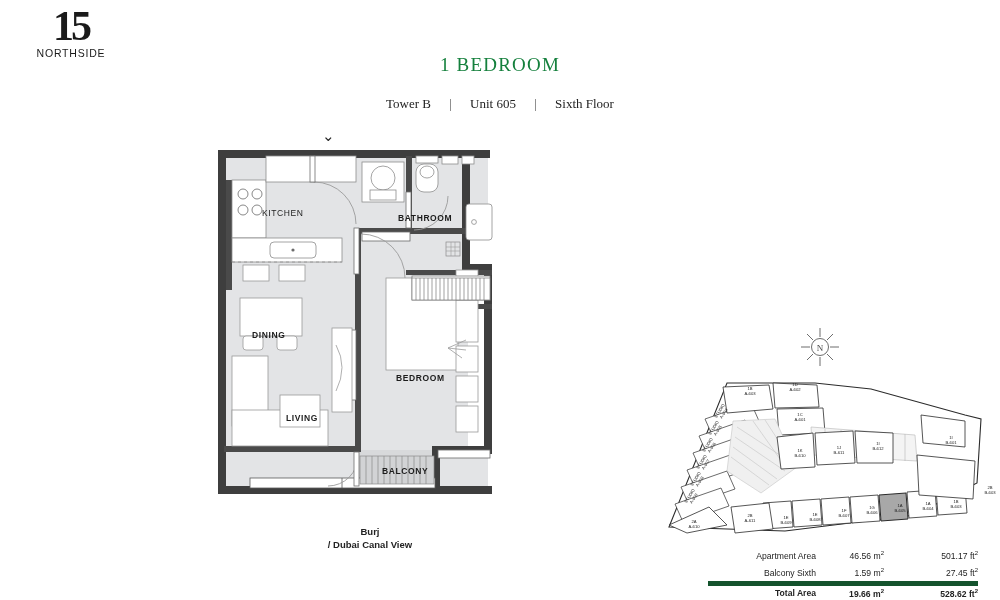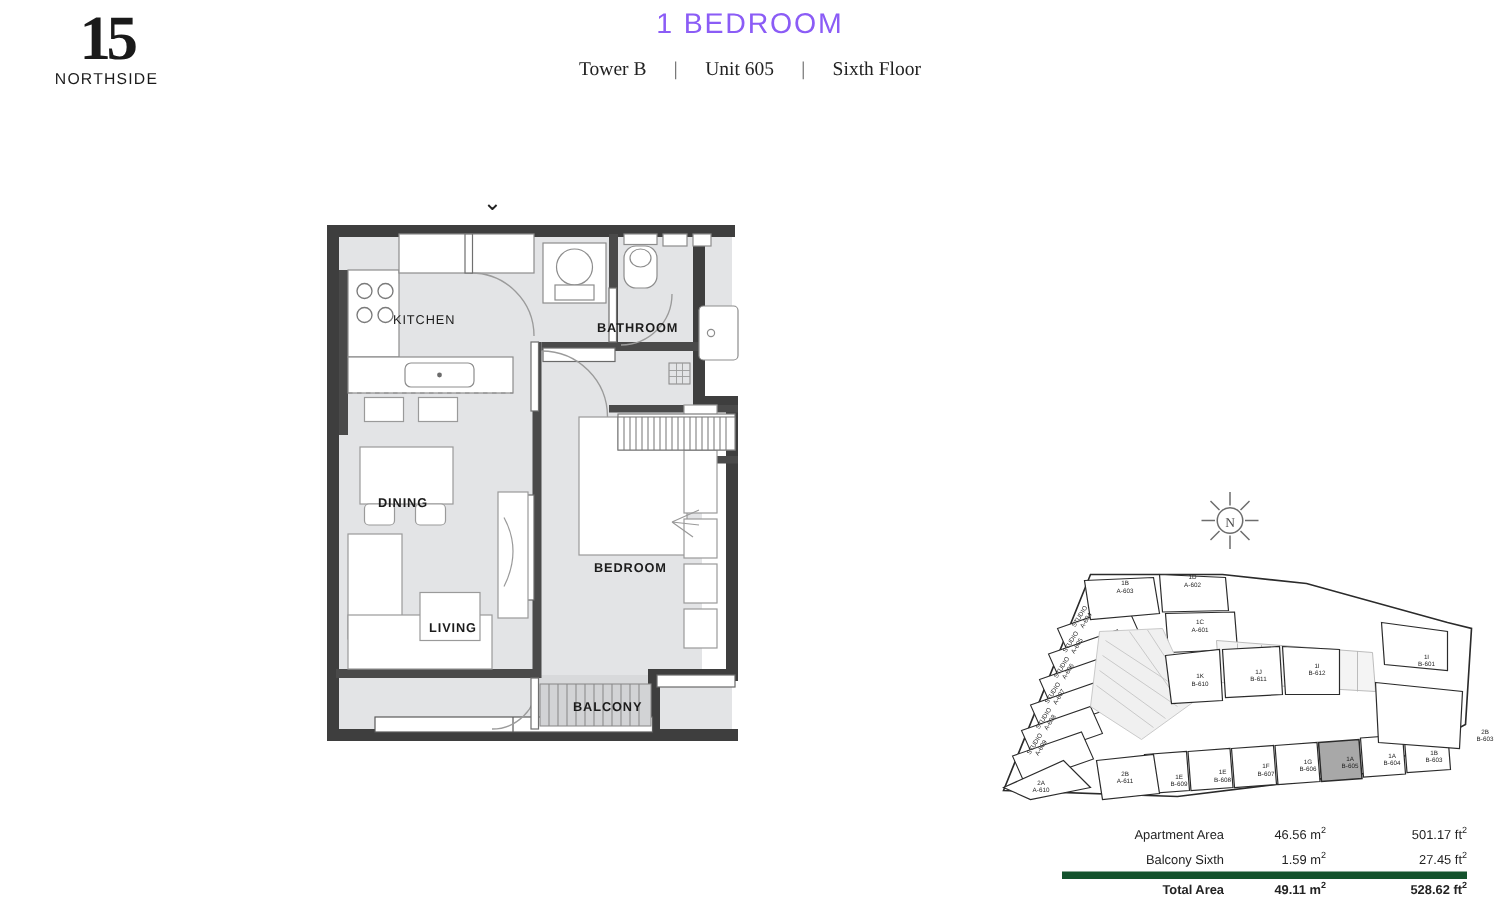--- a/index.html
+++ b/index.html
@@ -21,26 +21,26 @@
     line-height: 40px; letter-spacing: -3px;
   }
   .logo-15 .word {
     font-family: Liberation Sans, sans-serif;
     font-size: 10.5px; letter-spacing: 0.8px; color: #1a1a1a;
     margin-top: 1px;
   }
 
   .title-block { position: absolute; left: 330px; top: 6px; width: 340px; text-align: center; }
   .title-main {
-    font-family: Liberation Sans, sans-serif;
-    font-size: 19px; letter-spacing: 1.2px; color: #8b5cf6;
+    font-family: Liberation Serif, serif;
+    font-size: 19px; letter-spacing: 1.2px; color: #15803d; margin-top: 48px;
   }
   .title-sub {
     font-family: "Liberation Serif", serif;
-    font-size: 13px; color: #222; margin-top: 10px;
+    font-size: 13px; color: #222; margin-top: 20px;
   }
   .title-sub .sep { display: inline-block; padding: 0 15px; color: #555; }
 
   .sg-logo { position: absolute; right: 25px; top: 8px; width: 125px; height: 46px; display: flex; align-items: center; }
   .sg-flame { width: 20px; height: 36px; flex: none; }
   .sg-words { margin-left: 3px; line-height: 17px; }
   .sg-words div {
     font-family: "Liberation Sans", sans-serif;
     font-weight: bold; font-size: 17px;
     letter-spacing: 0.5px; color: #4a4a4a;
@@ -261,20 +261,24 @@
   
   <div style="position:absolute;left:0;top:0;width:300px;height:400px;pointer-events:none">
     <div style="position:absolute;left:52px;top:88px;font-size:8.5px;font-weight:normal;letter-spacing:0.6px;color:#1c1c1c">KITCHEN</div>
     <div style="position:absolute;left:188px;top:93px;font-size:8.5px;font-weight:bold;letter-spacing:0.6px;color:#1c1c1c">BATHROOM</div>
     <div style="position:absolute;left:42px;top:210px;font-size:8.5px;font-weight:bold;letter-spacing:0.6px;color:#1c1c1c">DINING</div>
     <div style="position:absolute;left:76px;top:293px;font-size:8.5px;font-weight:bold;letter-spacing:0.6px;color:#1c1c1c">LIVING</div>
     <div style="position:absolute;left:186px;top:253px;font-size:8.5px;font-weight:bold;letter-spacing:0.6px;color:#1c1c1c">BEDROOM</div>
     <div style="position:absolute;left:172px;top:346px;font-size:8.5px;font-weight:bold;letter-spacing:0.6px;color:#1c1c1c">BALCONY</div>
   </div>
 
+  <div class="caption">
+    <div>Burj</div>
+    <div>/ Dubai Canal View</div>
+  </div>
 </div>
 
 <div class="compass">
   <svg width="44" height="42" viewBox="0 0 44 42">
     <g stroke="#6d6d6d" stroke-width="1" fill="none">
       <circle cx="22" cy="21" r="8.5"></circle>
       <line x1="22" y1="2" x2="22" y2="11"></line>
       <line x1="22" y1="31" x2="22" y2="40"></line>
       <line x1="3" y1="21" x2="12" y2="21"></line>
       <line x1="32" y1="21" x2="41" y2="21"></line>
@@ -464,19 +468,19 @@
     <div class="c2">
       <span>1.59 m</span><span class="sup">2</span>
     </div>
     <div class="c3">
       <span>27.45 ft</span><span class="sup">2</span>
     </div>
   </div>
   <div class="area-row total">
     <div class="c1">Total Area</div>
     <div class="c2">
-      <span>49.11 m</span><span class="sup">2</span>
+      <span>19.66 m</span><span class="sup">2</span>
     </div>
     <div class="c3">
       <span>528.62 ft</span><span class="sup">2</span>
     </div>
   </div>
 </div>
 
 </body></html>

